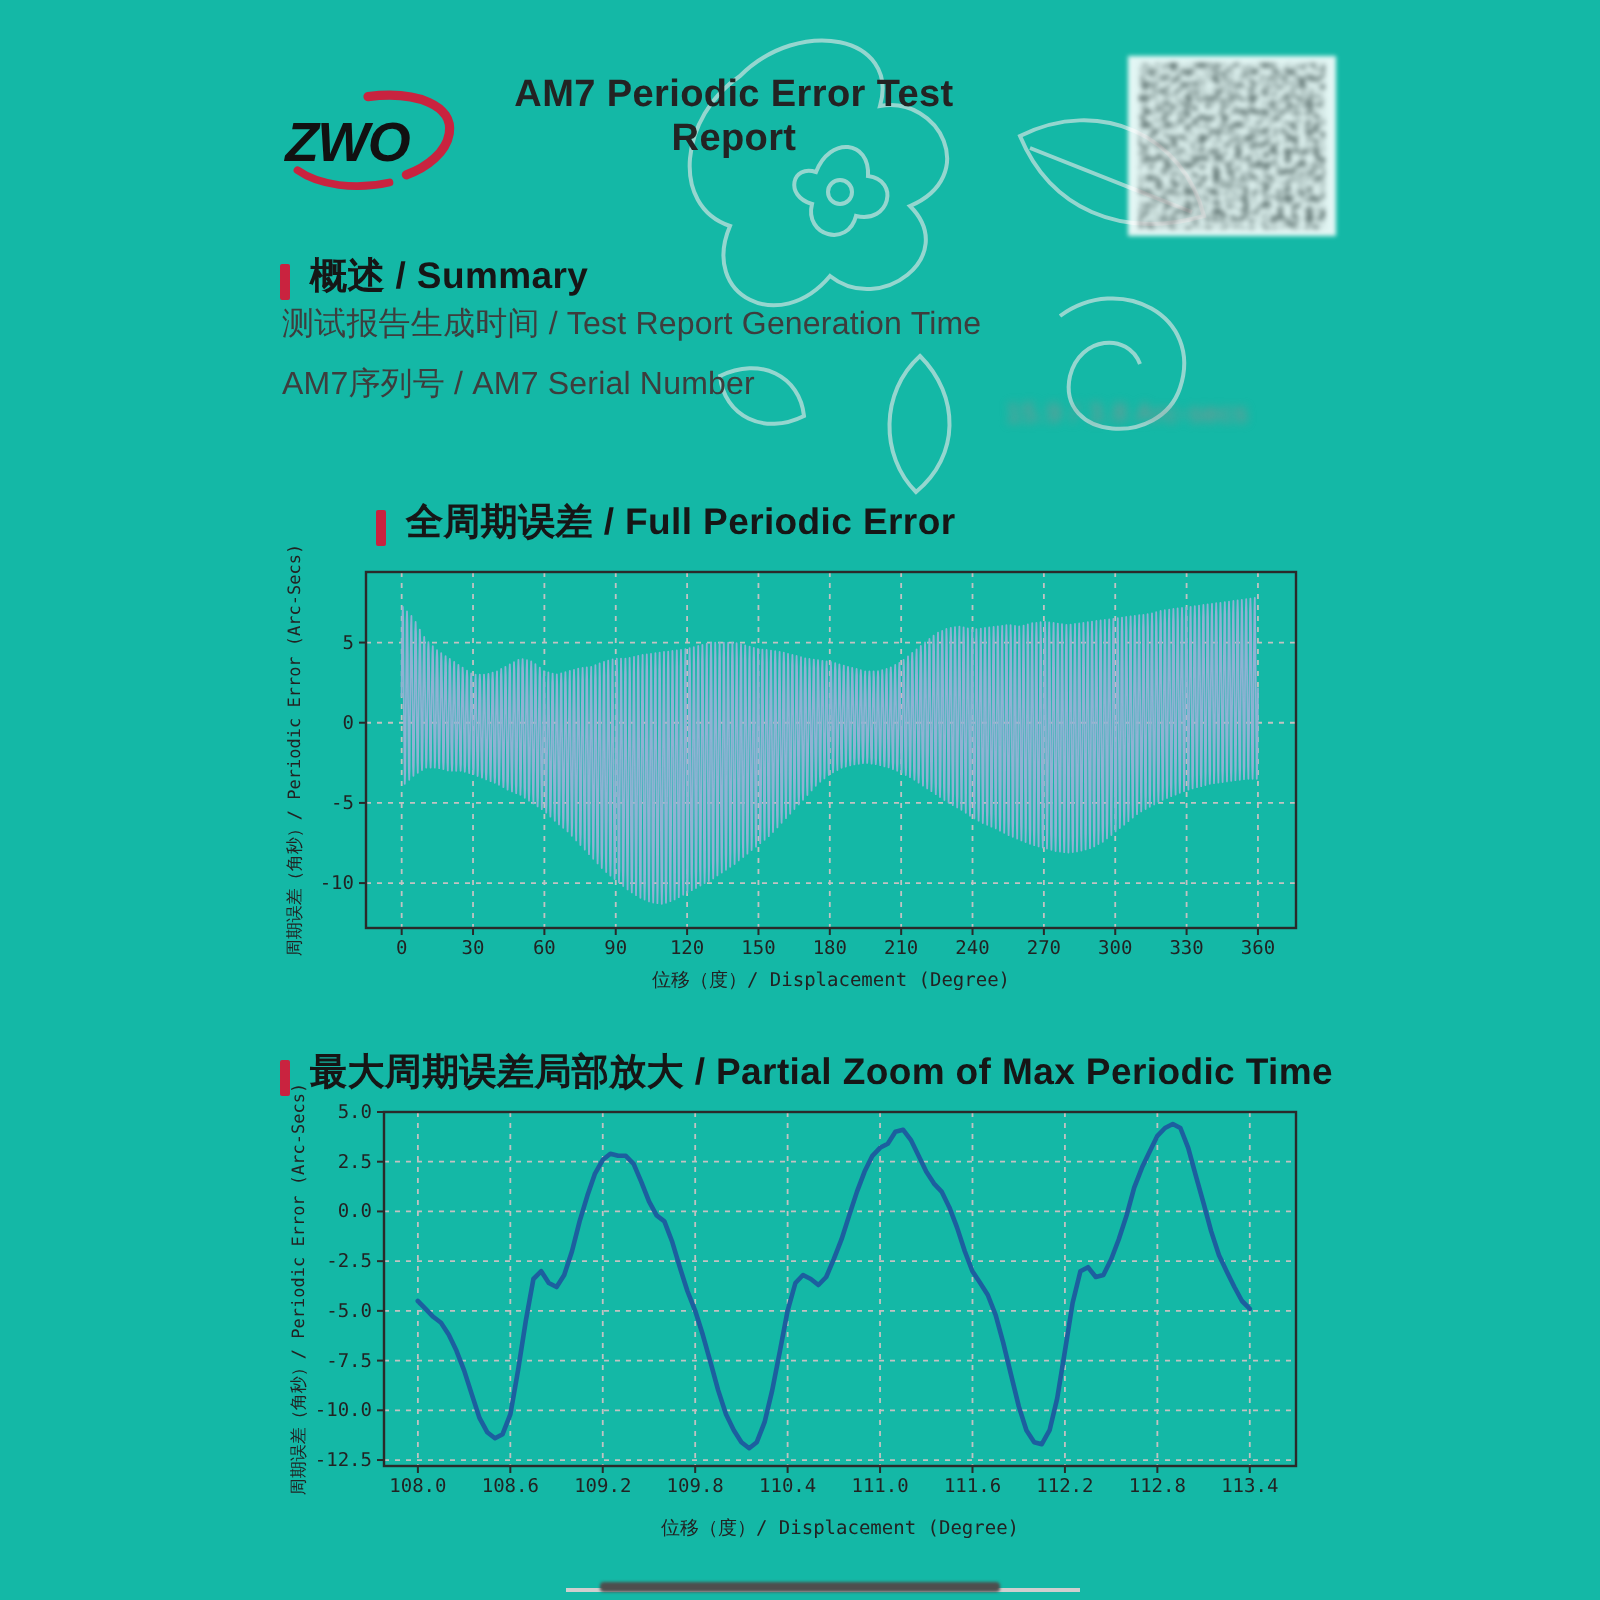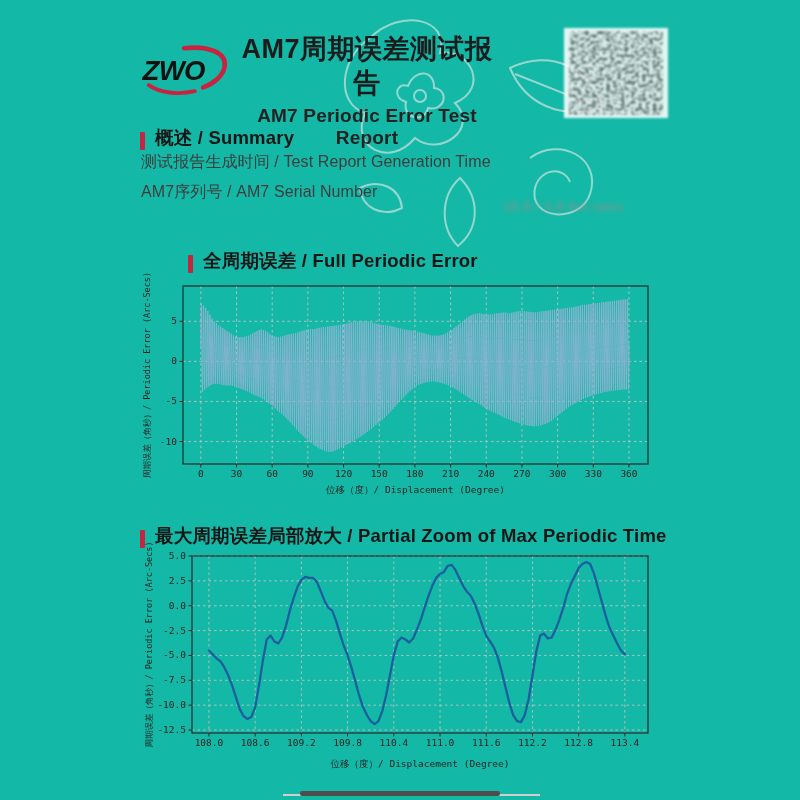--- a/index.html
+++ b/index.html
@@ -46,21 +46,20 @@
     </g>
   </svg>
 
   <svg class="abs" style="left:138px;top:42px;" width="92" height="54" viewBox="0 0 120 70">
     <path d="M14 56 C 28 66, 52 69, 74 64" stroke="#c9233f" stroke-width="5" fill="none" stroke-linecap="round"></path>
     <path d="M60 8 C 92 4, 116 14, 113 32 C 111 44, 99 54, 85 59" stroke="#c9233f" stroke-width="6" fill="none" stroke-linecap="round"></path>
     <text x="6" y="50" font-family="Liberation Sans, sans-serif" font-size="36" font-weight="bold" font-style="italic" fill="#111" letter-spacing="-1">ZWO</text>
   </svg>
 
   <div class="abs titles">
-    <div class="title-zh">AM7周期误差测试报告</div>
     <div class="title-en">AM7 Periodic Error Test Report</div>
   </div>
 
   <div class="abs qr-wrap">
     <svg width="104" height="90" viewBox="0 0 104 90">
       <defs>
         <filter id="qrnoise" x="0" y="0" width="100%" height="100%">
           <feTurbulence type="fractalNoise" baseFrequency="0.28 0.30" numOctaves="2" seed="11" result="n"></feTurbulence>
           <feColorMatrix in="n" type="matrix" values="2.2 0 0 0 -0.55  2.2 0 0 0 -0.55  2.2 0 0 0 -0.55  0 0 0 0 1"></feColorMatrix>
           <feComponentTransfer>

